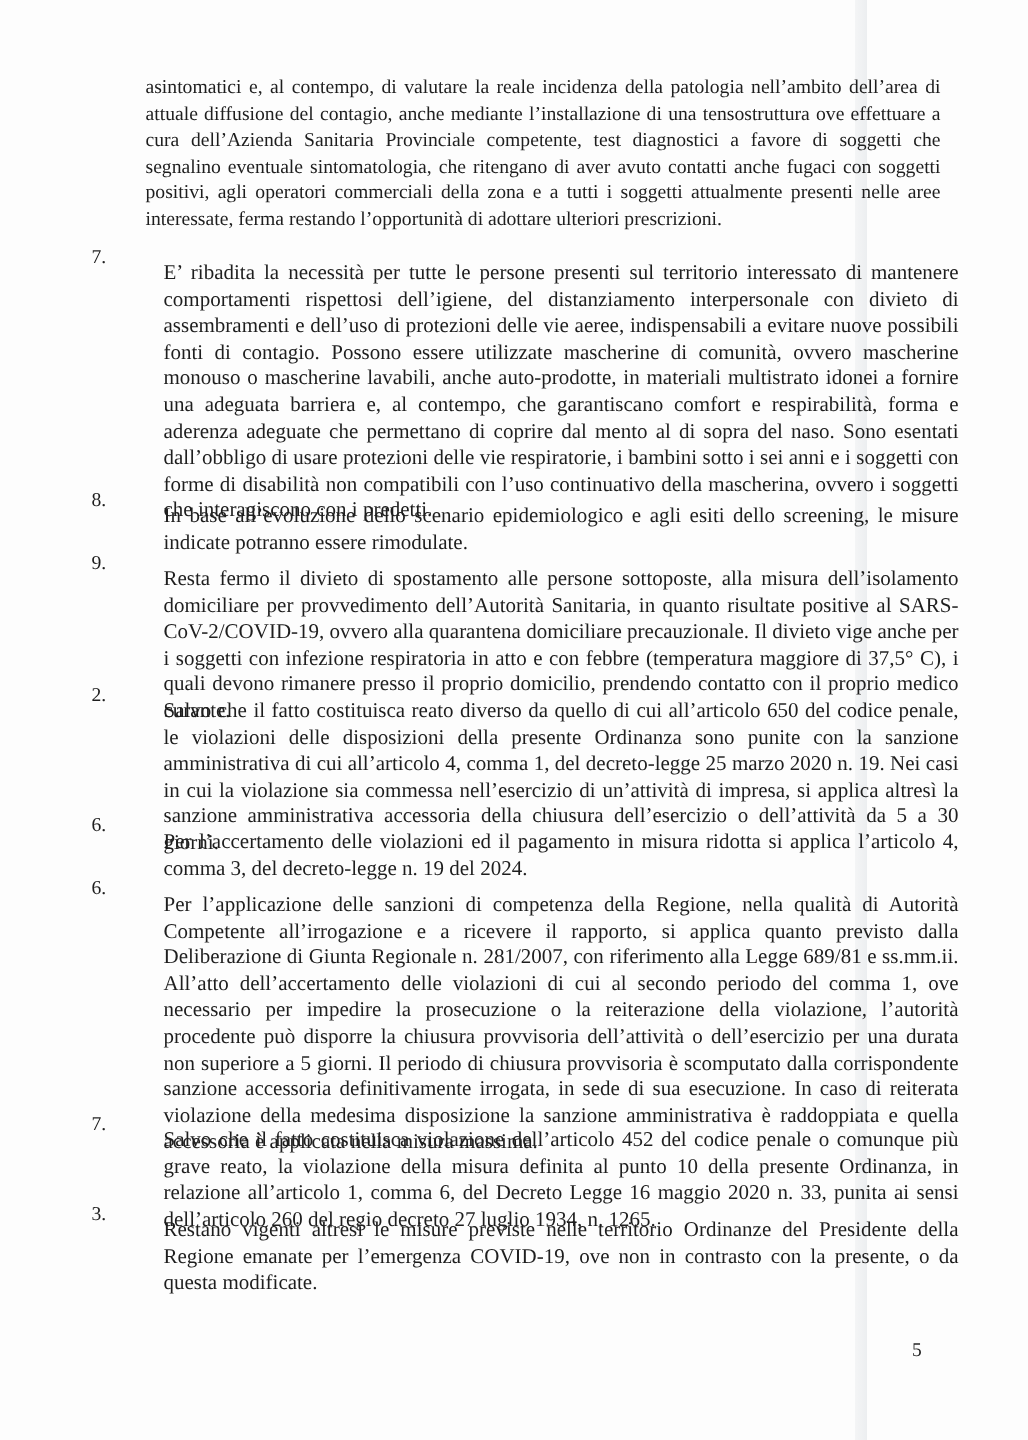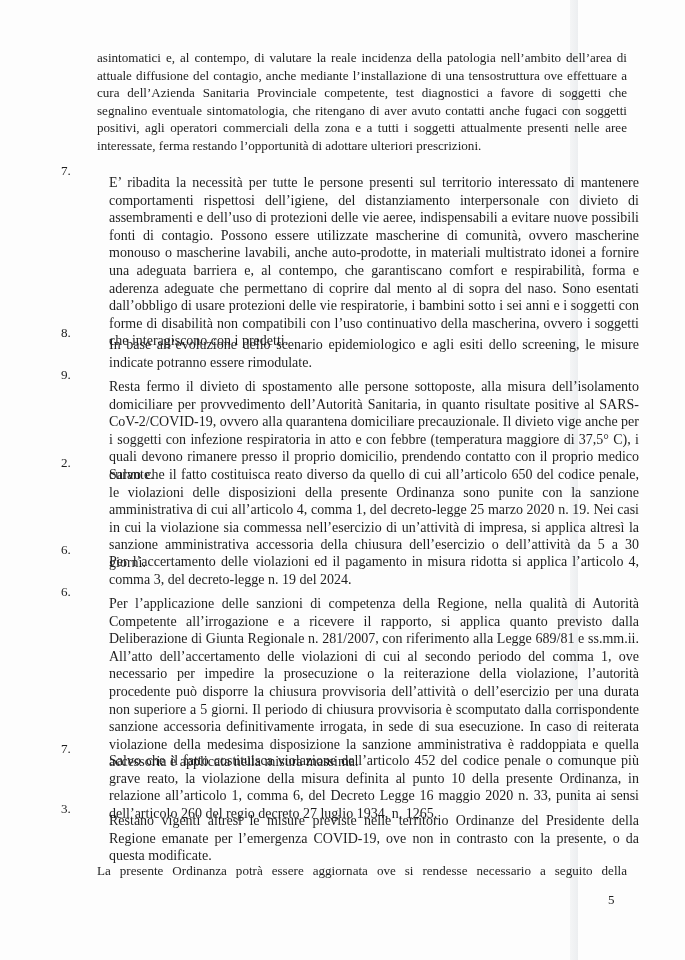--- a/index.html
+++ b/index.html
@@ -92,16 +92,15 @@
   <div class="item" style="top:740px;">
     <span class="num">7.</span>
     <p class="text">Salvo che il fatto costituisca violazione dell’articolo 452 del codice penale o comunque più grave reato, la violazione della misura definita al punto 10 della presente Ordinanza, in relazione all’articolo 1, comma 6, del Decreto Legge 16 maggio 2020 n. 33, punita ai sensi dell’articolo 260 del regio decreto 27 luglio 1934, n. 1265.</p>
   </div>
 
   <div class="item" style="top:800px;">
     <span class="num">3.</span>
     <p class="text">Restano vigenti altresì le misure previste nelle territorio Ordinanze del Presidente della Regione emanate per l’emergenza COVID-19, ove non in contrasto con la presente, o da questa modificate.</p>
   </div>
 
-  <div class="closing">La presente Ordinanza potrà essere aggiornata ove si rendesse necessario a seguito della</div>
 
   <div class="page-number">5</div>
 </div>
 
 </body></html>

